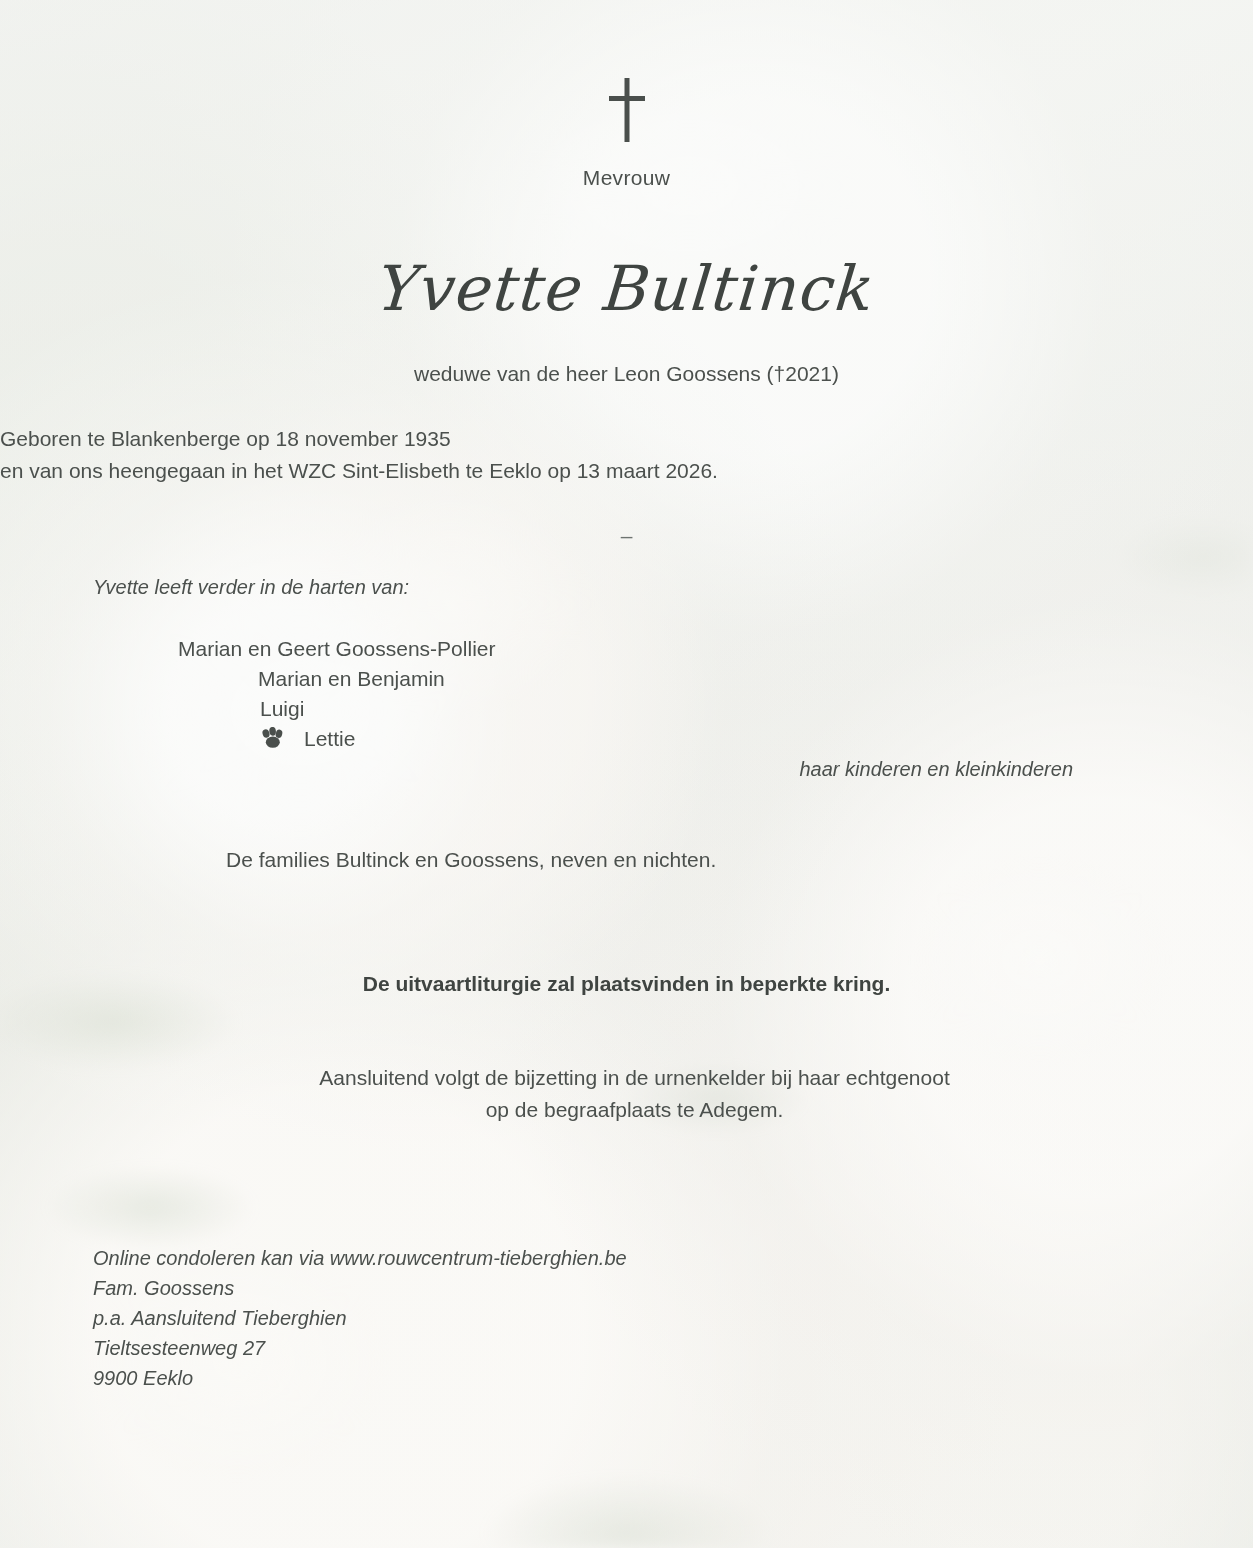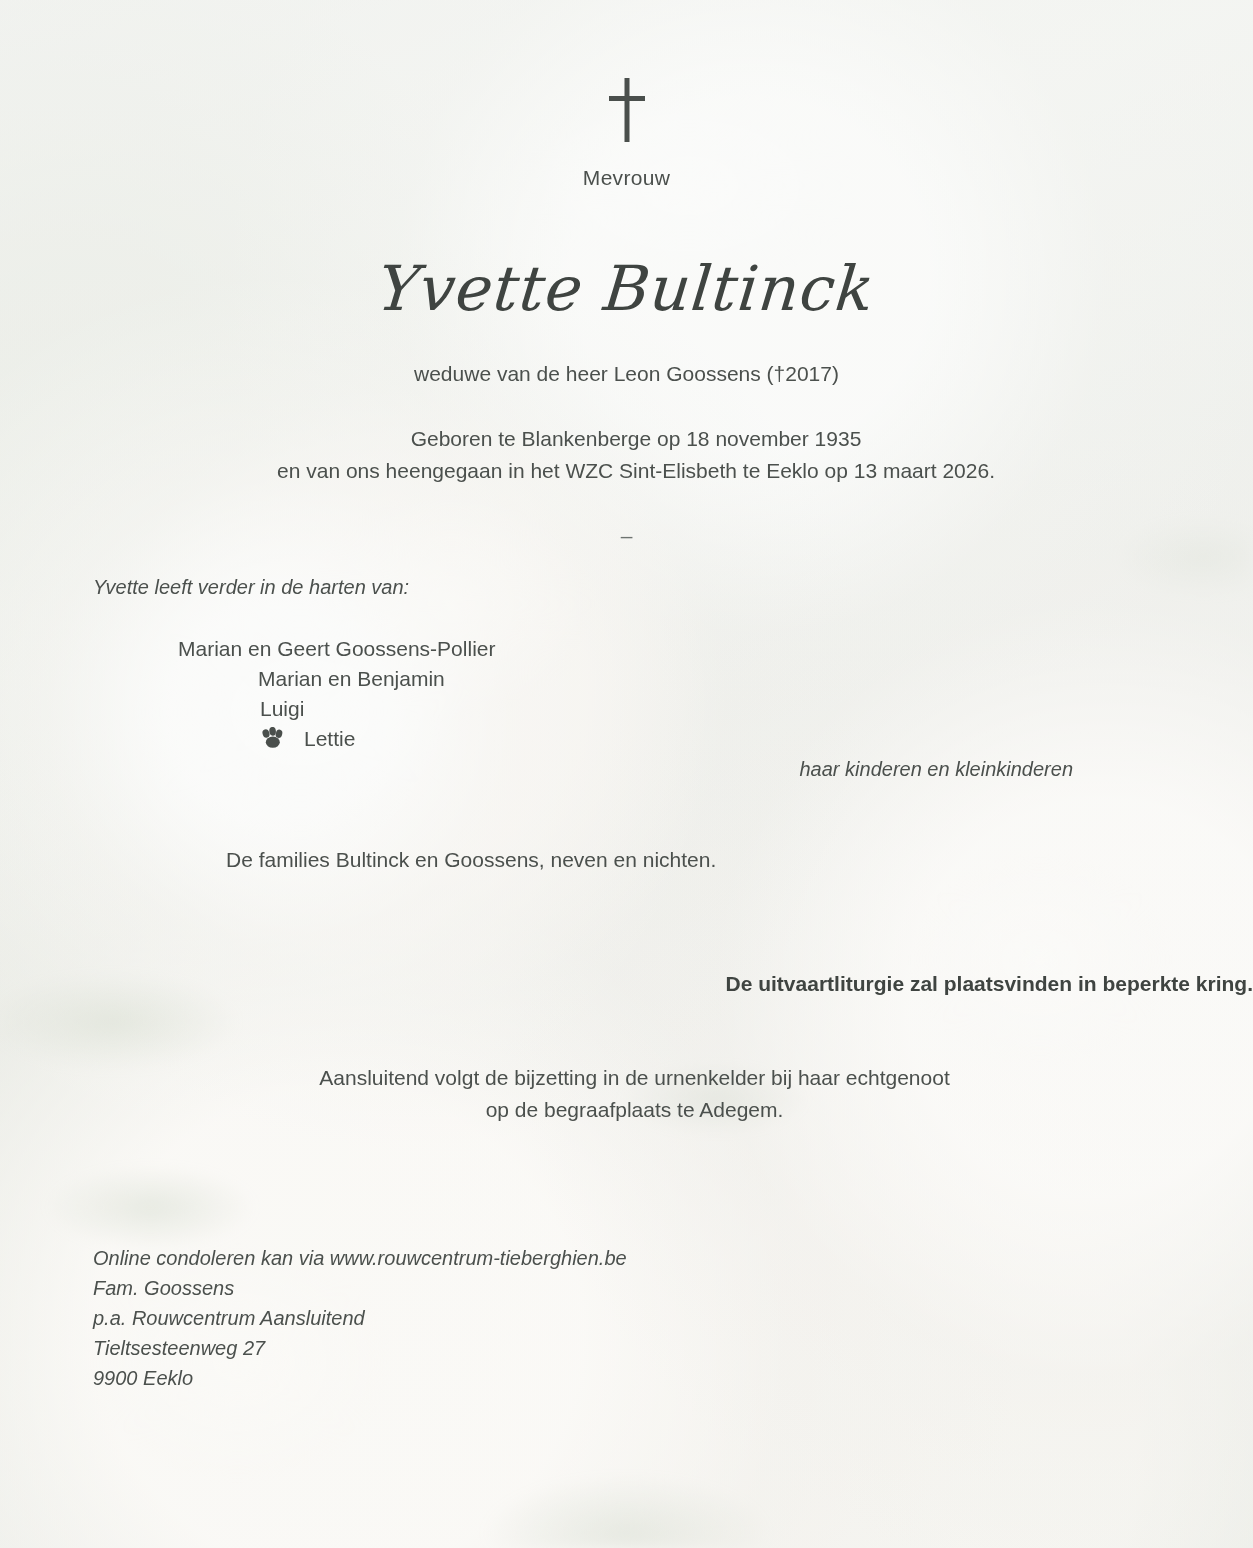--- a/index.html
+++ b/index.html
@@ -109,25 +109,23 @@
     top: 362px;
     text-align: center;
     font-size: 21px;
     color: #4b504d;
   }
 
   .born {
     position: absolute;
     left: 0; right: 0;
     top: 423px;
-    text-align: center;
     font-size: 21px;
     line-height: 32px;
     color: #4b504d;
-    margin-left: 19px;
   }
 
   .rule {
     position: absolute;
     left: 0; right: 0;
     top: 524px;
     text-align: center;
     font-size: 21px;
     color: #6d7370;
   }
@@ -175,21 +173,21 @@
     top: 848px;
     font-size: 21px;
     color: #4b504d;
     margin-left: 48px;
   }
 
   .liturgy {
     position: absolute;
     left: 0; right: 0;
     top: 972px;
-    text-align: right;
+    text-align: center;
     font-size: 21px;
     font-weight: bold;
     color: #3f4441;
   }
 
   .burial {
     position: absolute;
     left: 0; right: 0;
     top: 1062px;
     text-align: center;
@@ -224,21 +222,21 @@
       <svg width="40" height="64" viewBox="0 0 40 64" aria-hidden="true">
         <rect x="17.5" y="0" width="5" height="64" fill="#4a4f4c"></rect>
         <rect x="2" y="18" width="36" height="5" fill="#4a4f4c"></rect>
       </svg>
     </div>
 
     <div class="salutation">Mevrouw</div>
 
     <div class="name">Yvette Bultinck</div>
 
-    <div class="spouse">weduwe van de heer Leon Goossens (†2017)</div>
+    <div class="spouse">weduwe van de heer Leon Goossens (†2021)</div>
 
     <div class="born">
       <div>Geboren te Blankenberge op 18 november 1935</div>
       <div>en van ons heengegaan in het WZC Sint-Elisbeth te Eeklo op 13 maart 2026.</div>
     </div>
 
     <div class="rule">–</div>
 
     <div class="lives-on">Yvette leeft verder in de harten van:</div>
 
@@ -266,19 +264,19 @@
     <div class="liturgy">De uitvaartliturgie zal plaatsvinden in beperkte kring.</div>
 
     <div class="burial">
       <div>Aansluitend volgt de bijzetting in de urnenkelder bij haar echtgenoot</div>
       <div>op de begraafplaats te Adegem.</div>
     </div>
 
     <div class="footer">
       <div>Online condoleren kan via www.rouwcentrum-tieberghien.be</div>
       <div>Fam. Goossens</div>
-      <div>p.a. Rouwcentrum Aansluitend</div>
+      <div>p.a. Aansluitend Tieberghien</div>
       <div>Tieltsesteenweg 27</div>
       <div>9900 Eeklo</div>
     </div>
 
   </div>
 </div>
 
 </body></html>

